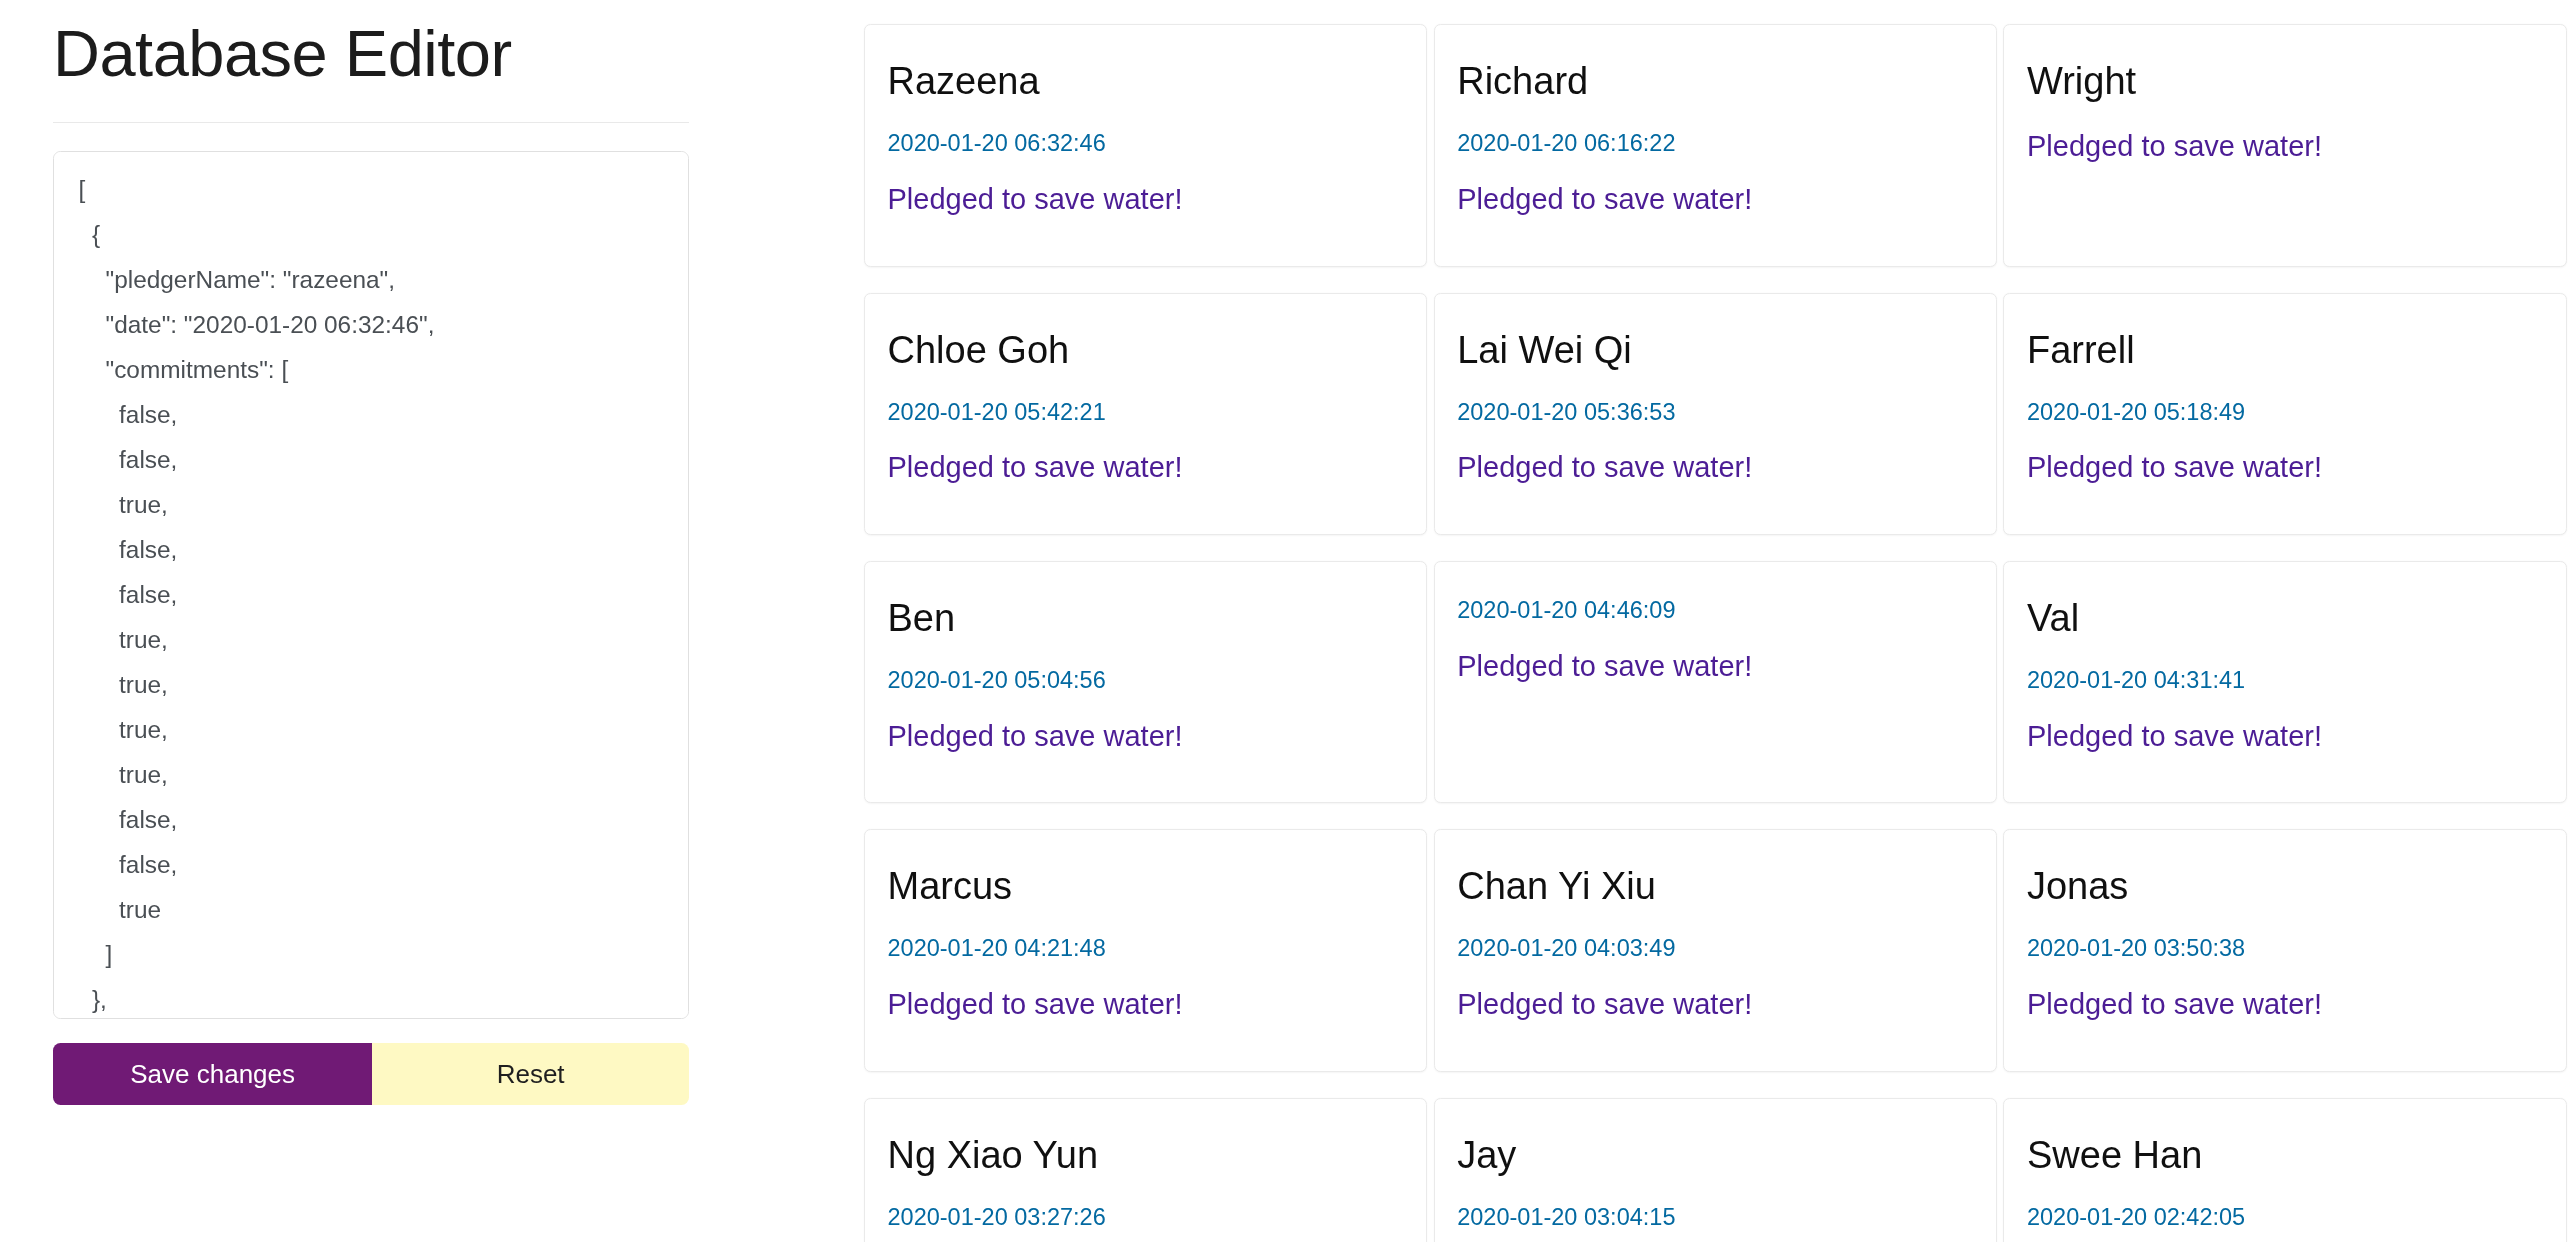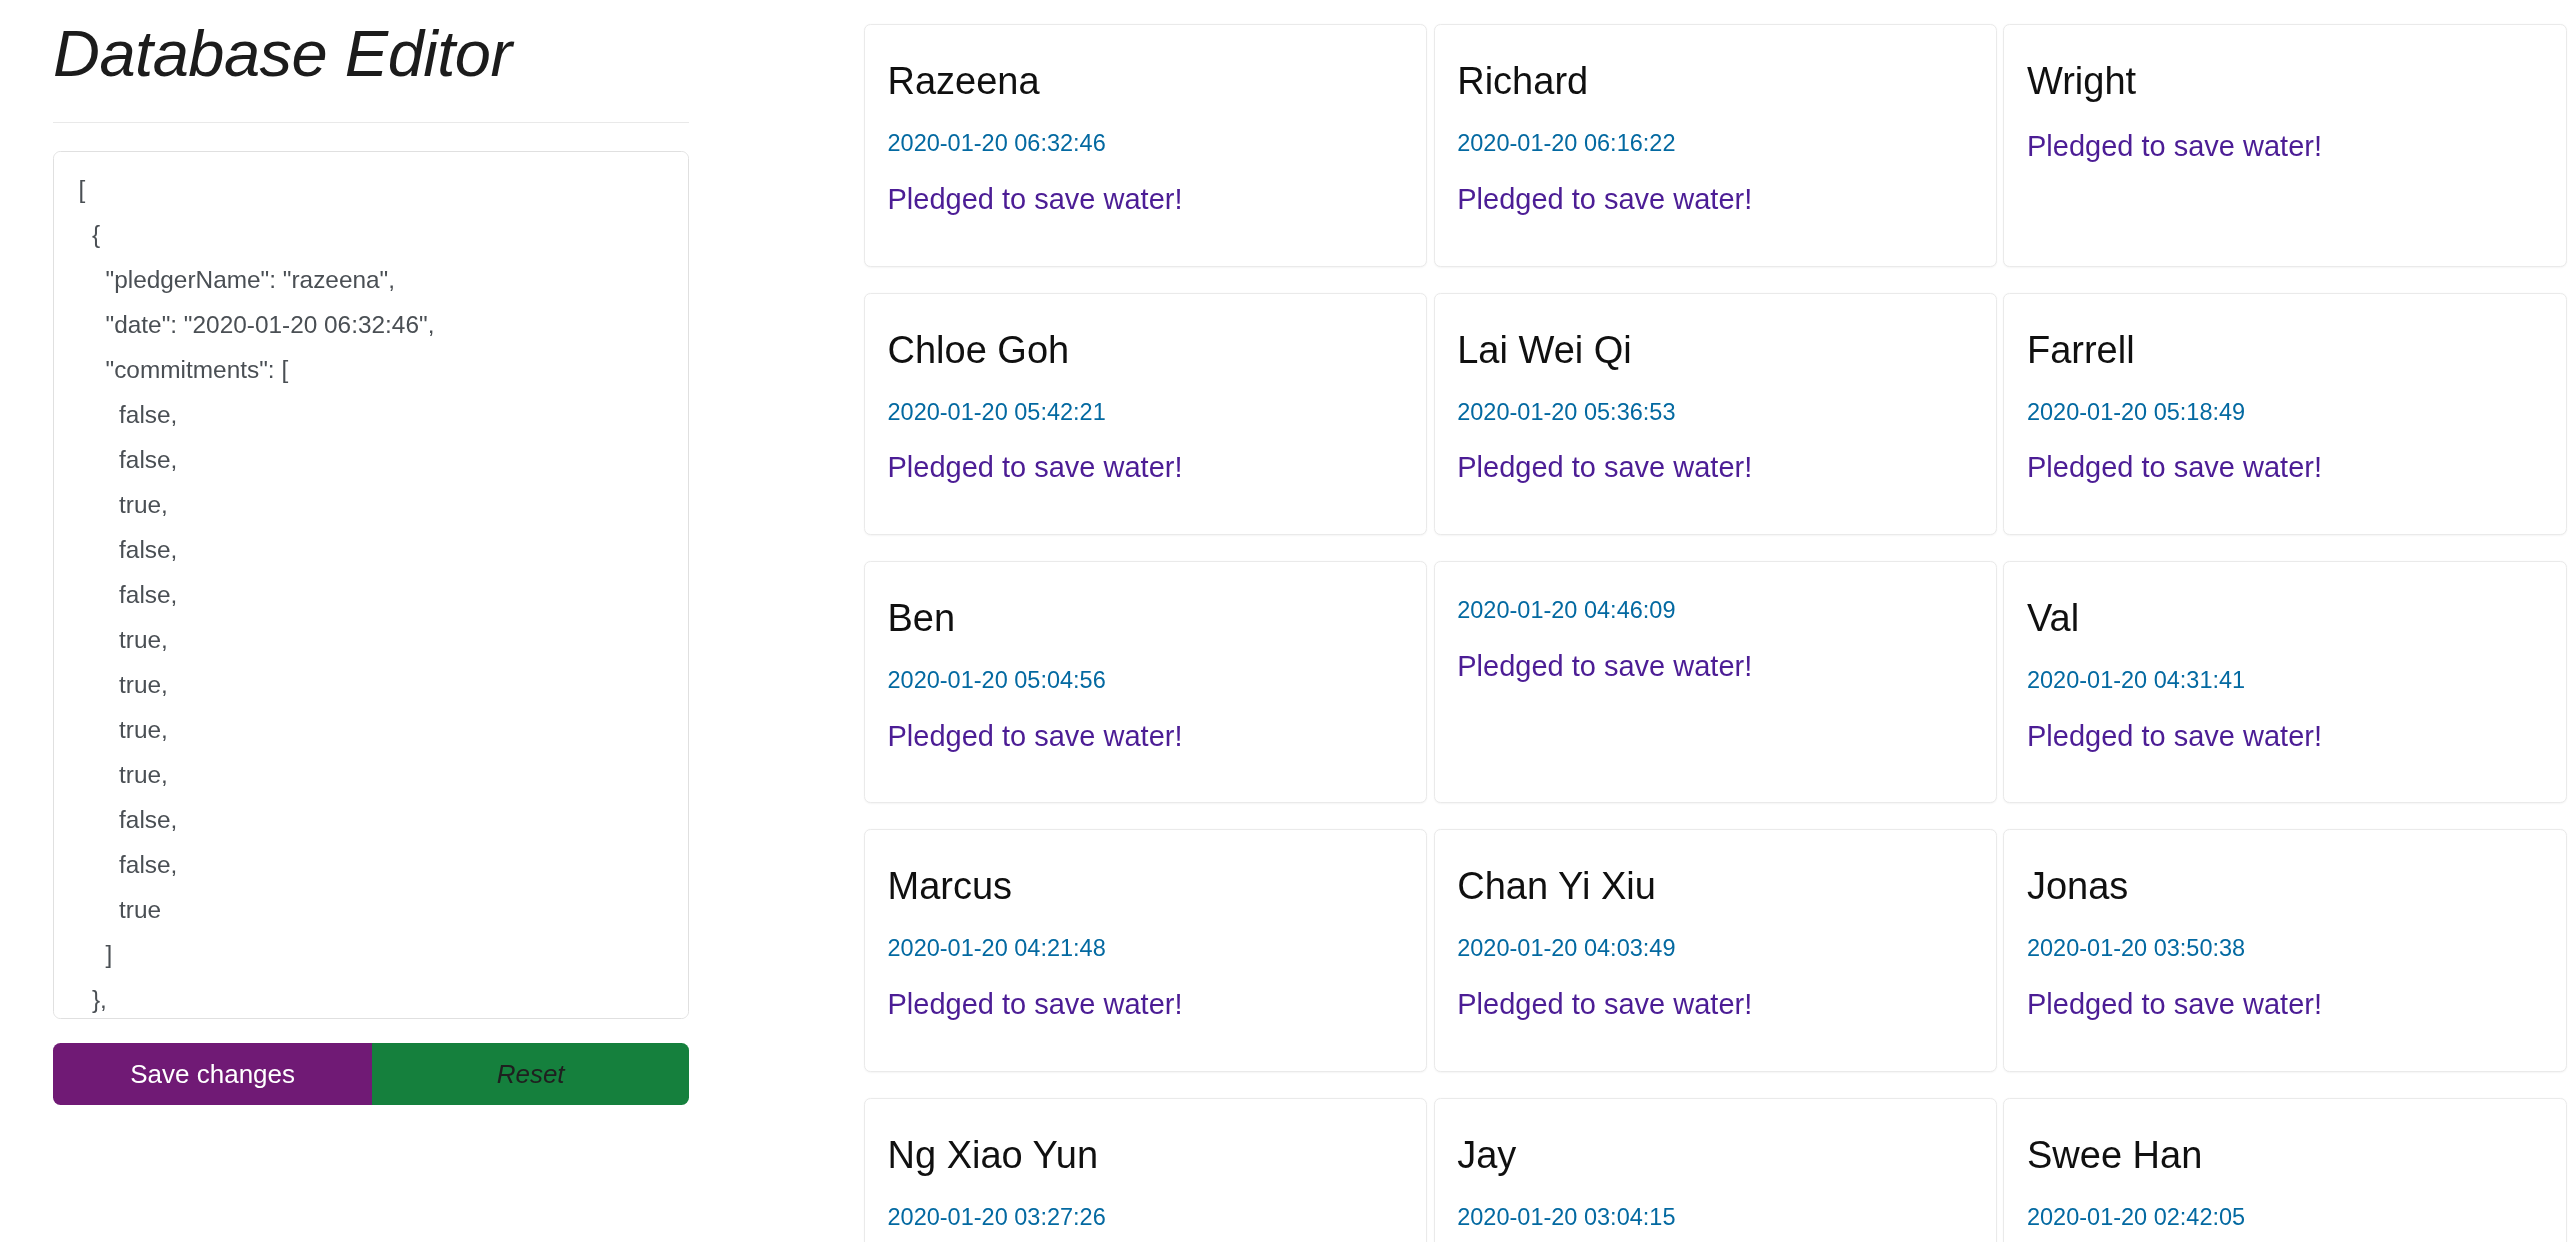--- a/index.html
+++ b/index.html
@@ -30,21 +30,20 @@
   }
 
   .page-title {
     font-size: 65px;
     font-weight: 400;
     line-height: 1.15;
     color: #1c1c1c;
     margin: 0;
     padding: 0 0 5.6px 0;
     letter-spacing: -0.5px;
-    font-style: italic;
   }
 
   .divider {
     border: none;
     border-top: 1.9px solid #e9e9e9;
     margin: 24.4px 0 28px 0;
     width: 100%;
   }
 
   .editor-wrap {
@@ -103,25 +102,24 @@
   }
 
   .btn-save {
     background: #701a75;
     color: #ffffff;
     flex: 0 0 50.2%;
     border-radius: 7.5px 0 0 7.5px;
   }
 
   .btn-reset {
-    background: #15803d;
+    background: #fef9c3;
     color: #1f1f1f;
     flex: 0 0 49.8%;
     border-radius: 0 7.5px 7.5px 0;
-    font-style: italic;
   }
 
   
   .right-panel {
     flex: 1 1 auto;
     padding: 24.4px 9.4px 0 122px;
     overflow: hidden;
   }
 
   .card-grid {

